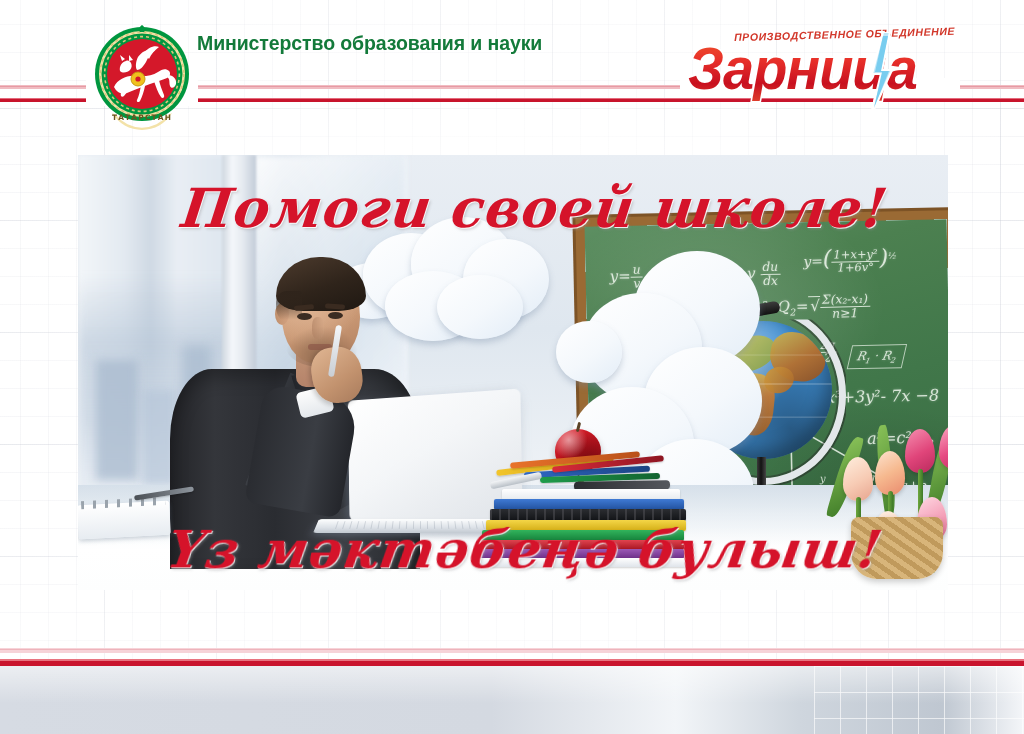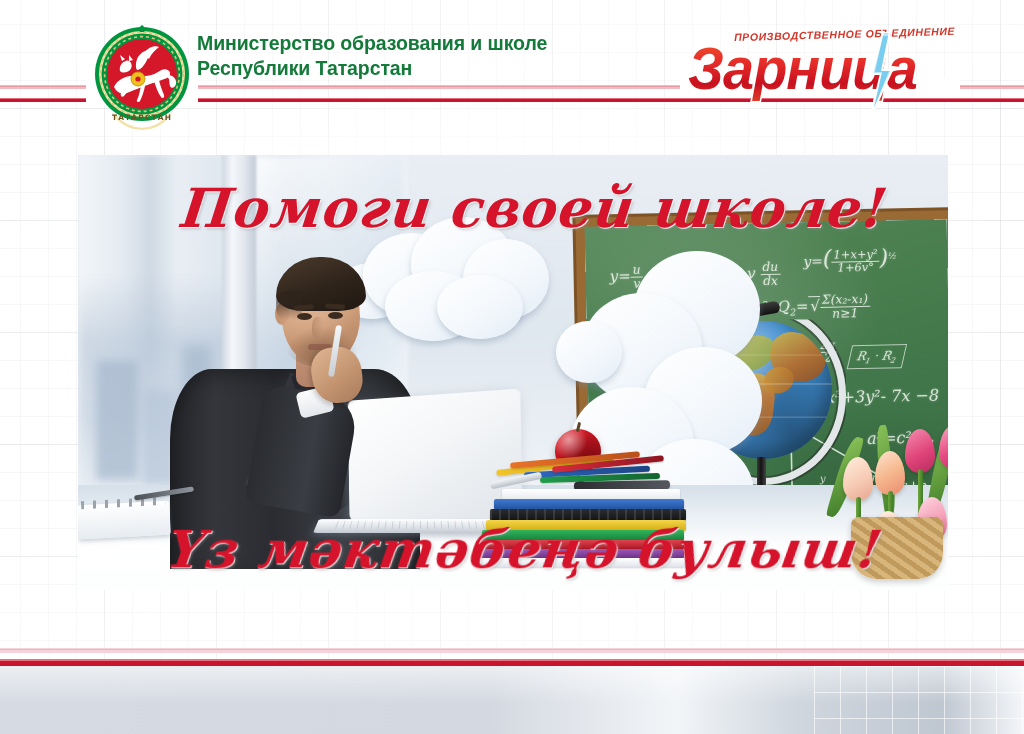--- a/index.html
+++ b/index.html
@@ -602,22 +602,21 @@
       <circle cx="44" cy="58" r="2.6" fill="#d4182a"></circle>
 
       <path d="M48 4 C51 6 52 9 50 11 L46 11 C44 9 45 6 48 4 Z" fill="#00963f"></path>
 
       <path d="M18 92 A35 35 0 0 0 78 92 L74 94 A33 33 0 0 1 22 94 Z" fill="#f3e2a8"></path>
       <text x="48" y="99" font-family="DejaVu Sans, sans-serif" font-size="7.4" font-weight="bold" fill="#6b5320" text-anchor="middle" letter-spacing="1.2">ТАТАРСТАН</text>
     </svg>
   </div>
 
   <div class="ministry-text">
-    <div>Министерство образования и школе</div>
-    <div>Республики Татарстан</div>
+    <div>Министерство образования и науки</div>
   </div>
 
   <div class="zarnica">
     <div class="zarnica-sub">ПРОИЗВОДСТВЕННОЕ ОБЪЕДИНЕНИЕ</div>
     <div class="zarnica-word-outline">Зарница</div>
     <div class="zarnica-word">Зарница</div>
     <div class="bolt">
       <svg viewBox="0 0 30 86" width="30" height="86" aria-hidden="true">
         <path d="M17 0 L6 42 L15 42 L4 86 L26 38 L16 38 L24 0 Z" fill="#bfe6f8" stroke="#ffffff" stroke-width="2.2"></path>
         <path d="M17 4 L9 40 L16 40 L8 76 L23 39 L15 39 L22 4 Z" fill="#79cdef"></path>

